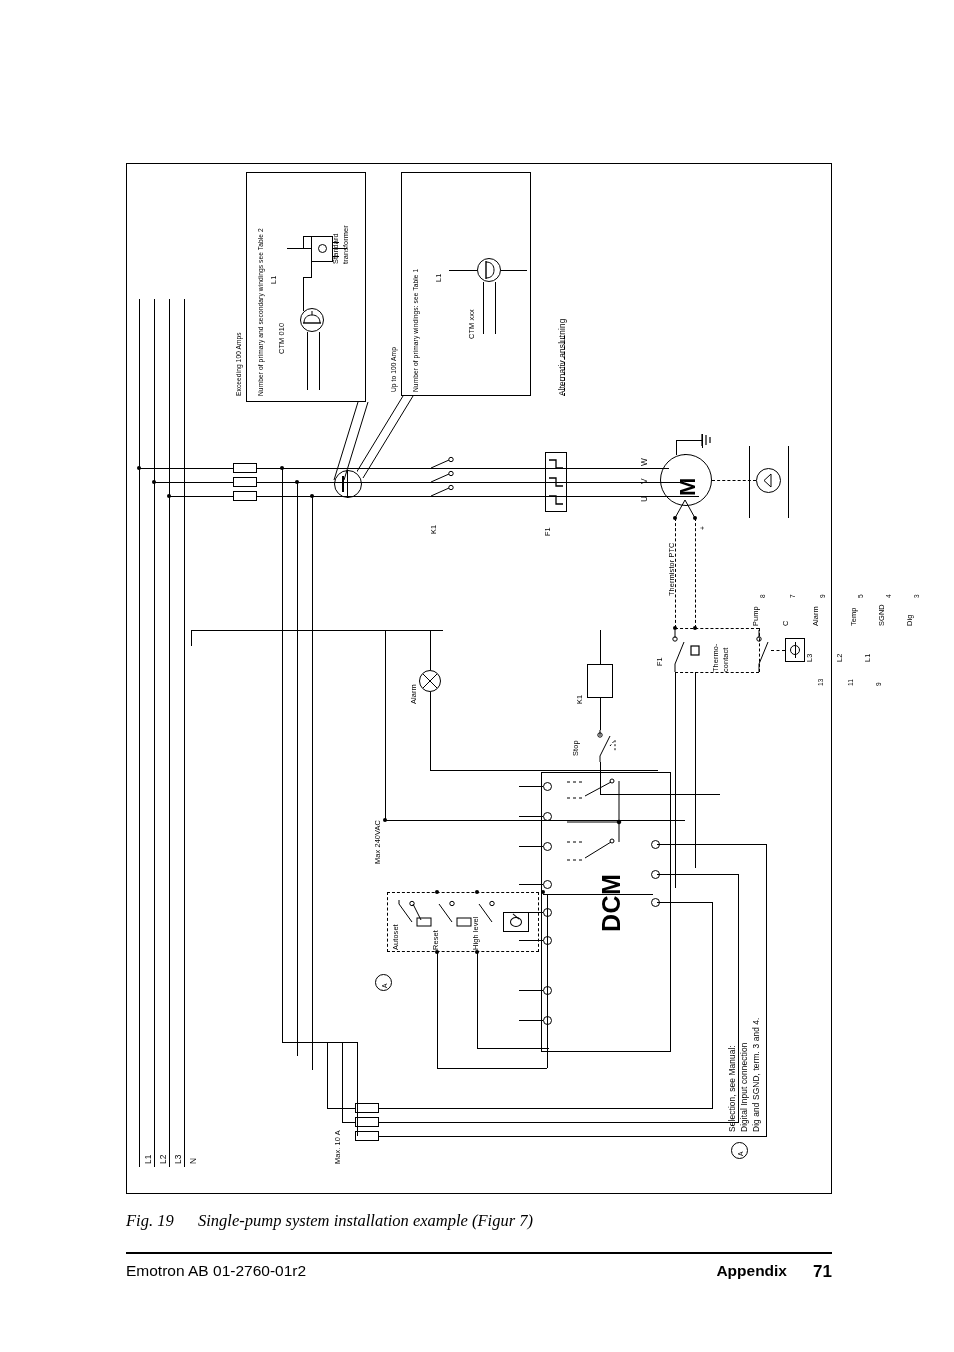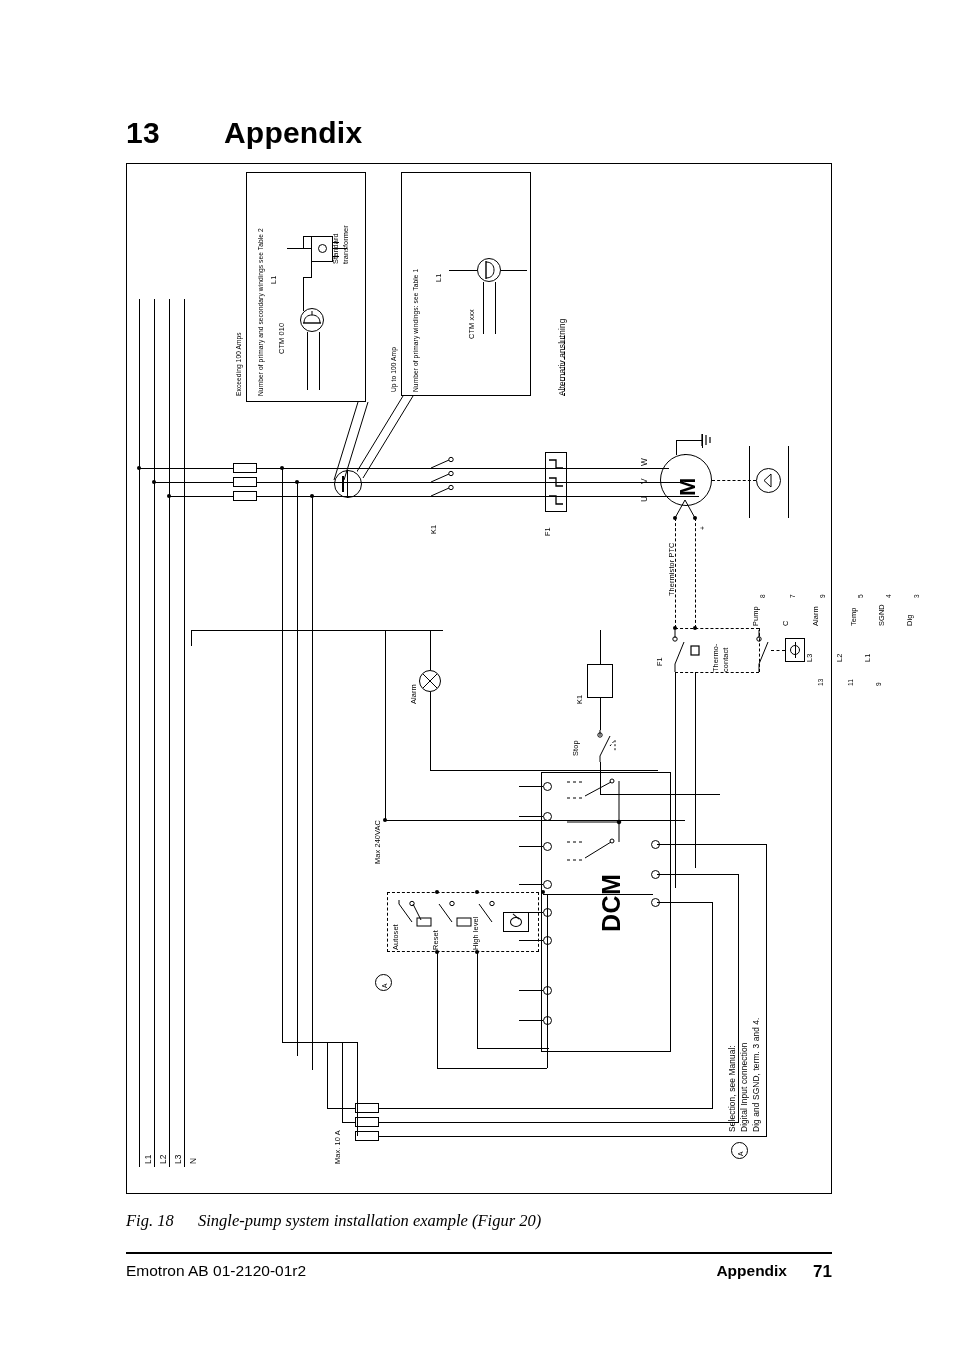--- a/index.html
+++ b/index.html
@@ -45,23 +45,20 @@
   .lbl.m{font-size:22px;font-weight:bold;}
 
   .fuse{position:absolute;border:1px solid #000;box-sizing:border-box;background:#fff;}
   .coil{position:absolute;border:1px solid #000;box-sizing:border-box;background:#fff;}
 </style>
 </head>
 <body>
 
 <div id="page">
 
-  <div id="chapter-head">
-    <span class="num">13</span><span>Appendix</span>
-  </div>
 
   <div id="figure-frame">
 
     <div class="box" style="left:119px;top:8px;width:120px;height:230px;"></div>
 
     <div class="lbl s6" style="left:108px;top:232px;">Exceeding 100 Amps</div>
     <div class="lbl s6" style="left:130px;top:232px;">Number of primary and secondary windings see Table 2</div>
     <div class="lbl" style="left:142px;top:120px;">L1</div>
     <div class="lbl" style="left:150px;top:190px;">CTM 010</div>
     <div class="lbl" style="left:204px;top:100px;">Standard</div>
@@ -427,23 +424,23 @@
 
     <div class="circ" style="left:604px;top:978px;width:17px;height:17px;"></div>
     <div class="lbl s6" style="left:610px;top:992px;">A</div>
     <div class="lbl s8" style="left:600px;top:968px;">Selection, see Manual:</div>
     <div class="lbl s8" style="left:612px;top:968px;">Digital Input connection</div>
     <div class="lbl s8" style="left:624px;top:968px;">Dig and SGND, term. 3 and 4.</div>
 
   </div>
 
   <div id="caption">
-    <span class="fignum">Fig. 18</span><span>Single-pump system installation example (Figur 20)</span>
+    <span class="fignum">Fig. 19</span><span>Single-pump system installation example (Figur 7)</span>
   </div>
 
   <div id="footer-rule"></div>
   <div id="footer">
-    <span class="left">Emotron AB 01-2120-01r2</span>
+    <span class="left">Emotron AB 01-2760-01r2</span>
     <span class="sect">Appendix</span>
     <span class="pg">71</span>
   </div>
 
 </div>
 
 </body></html>

